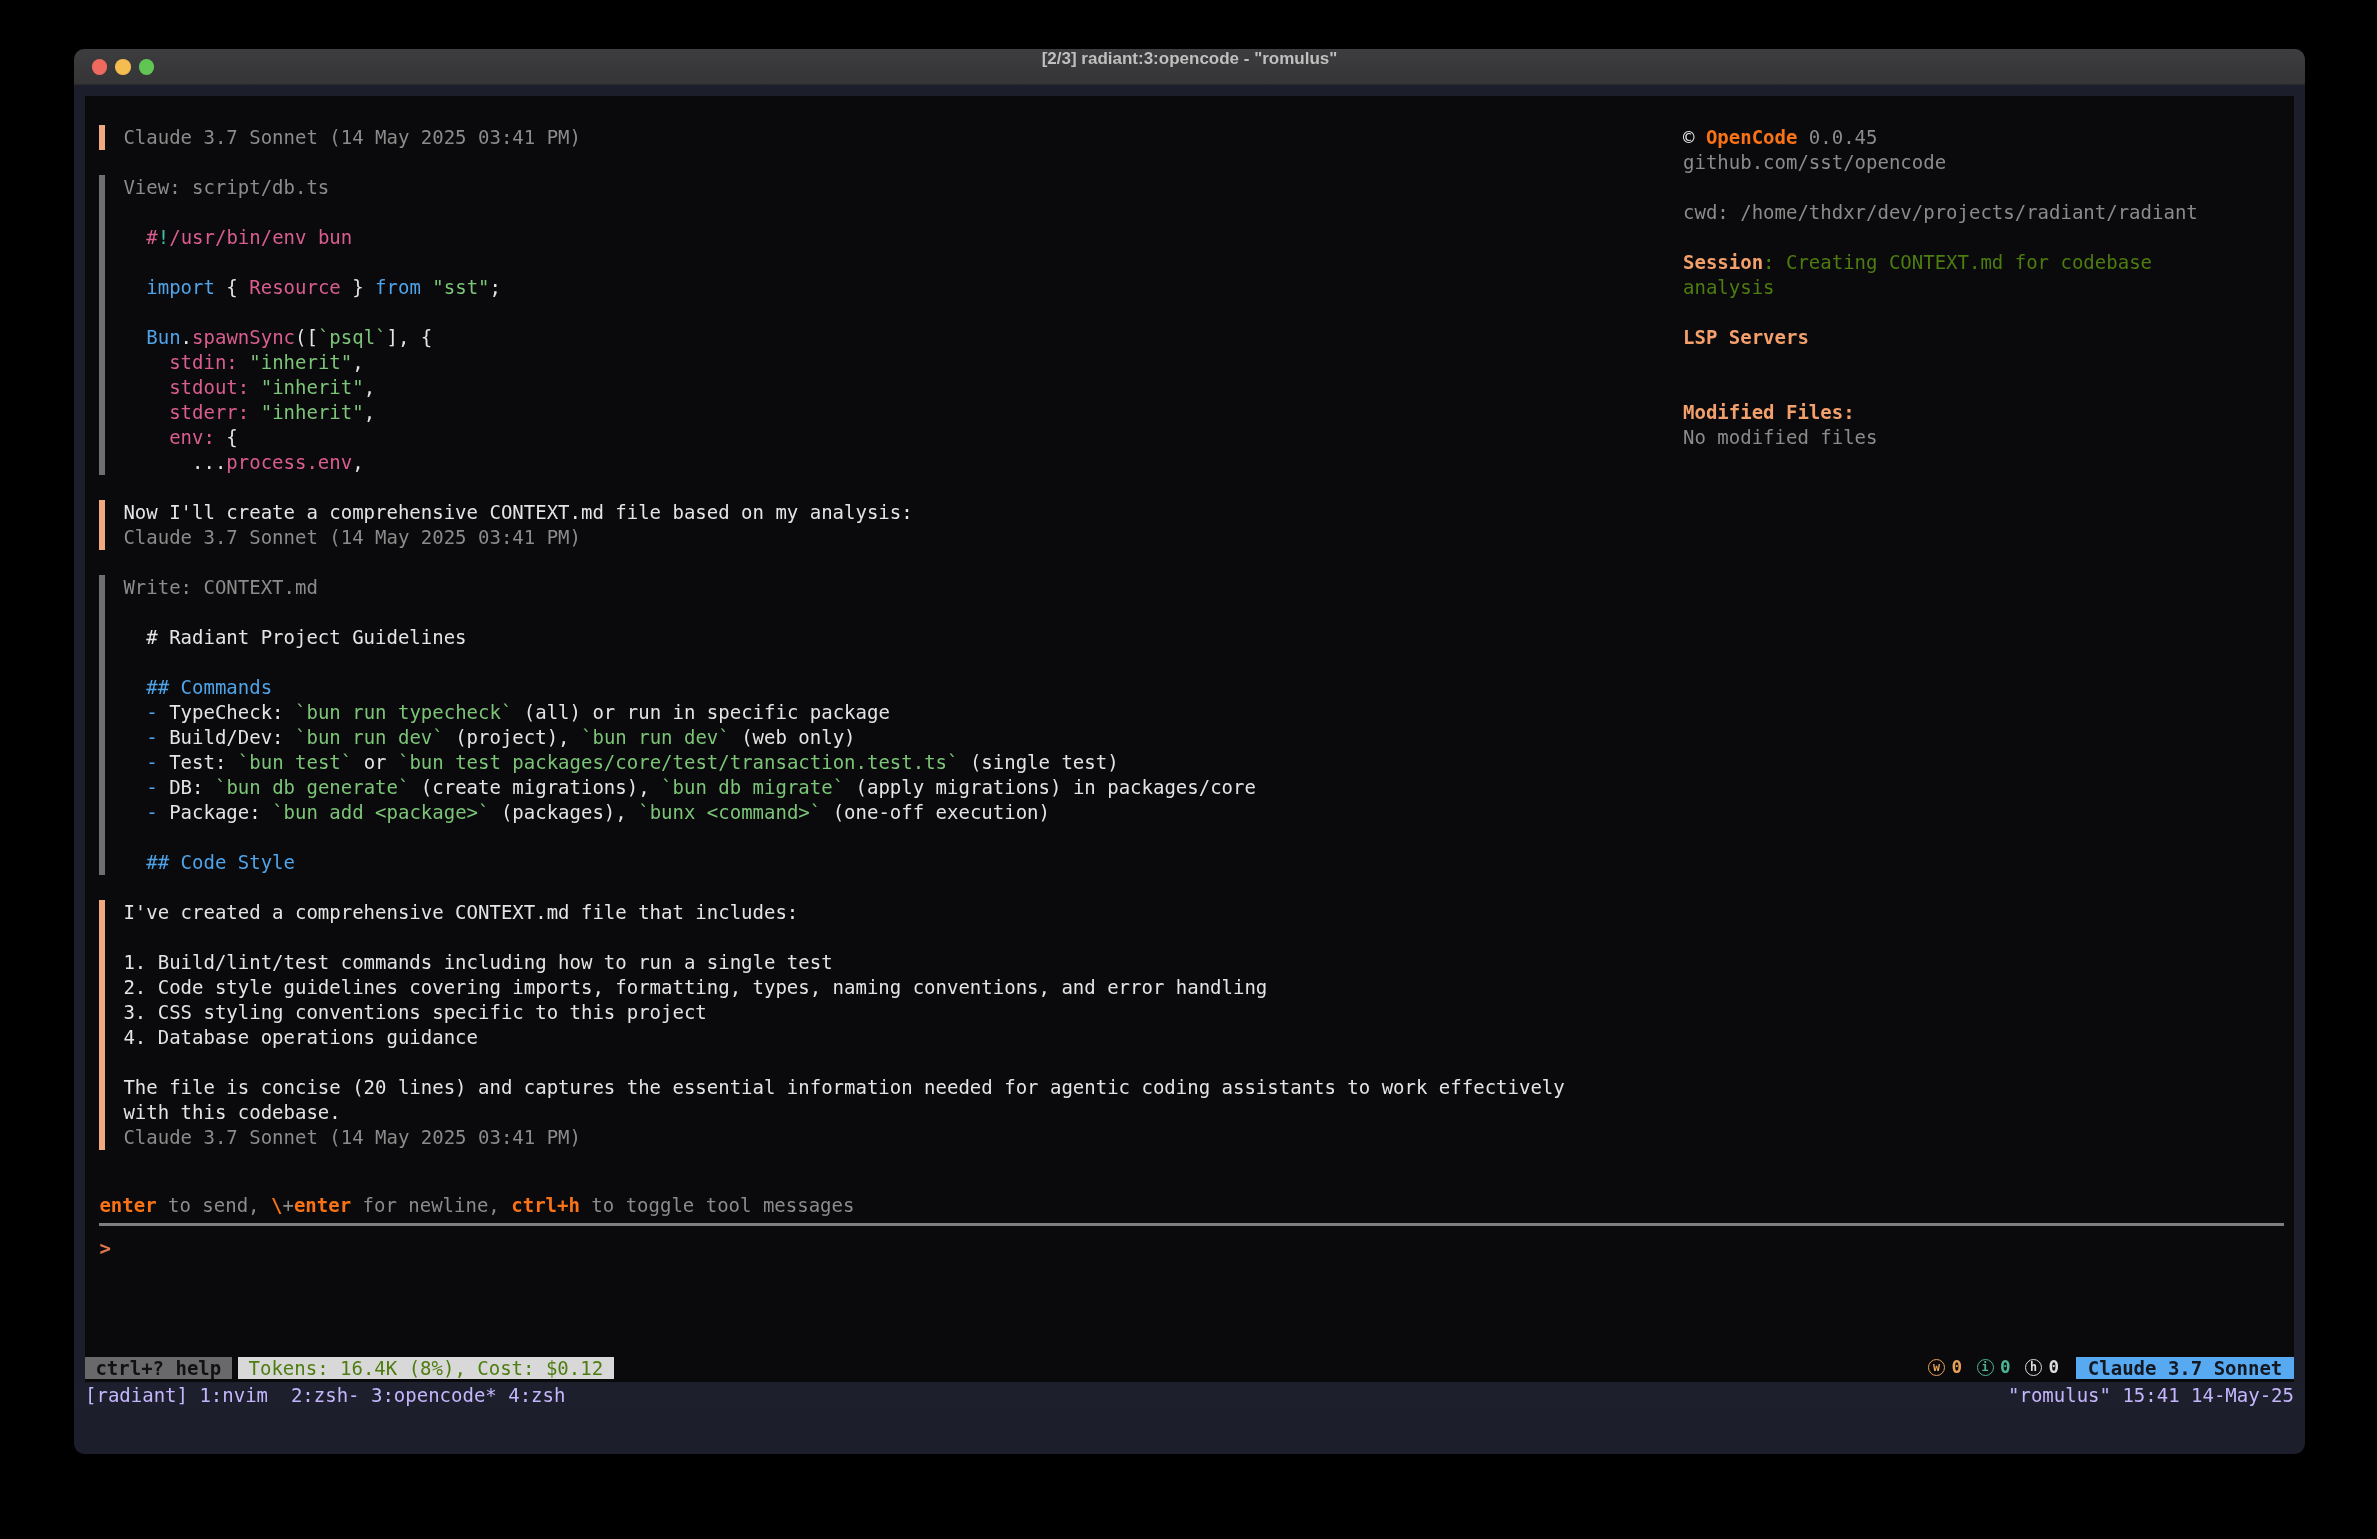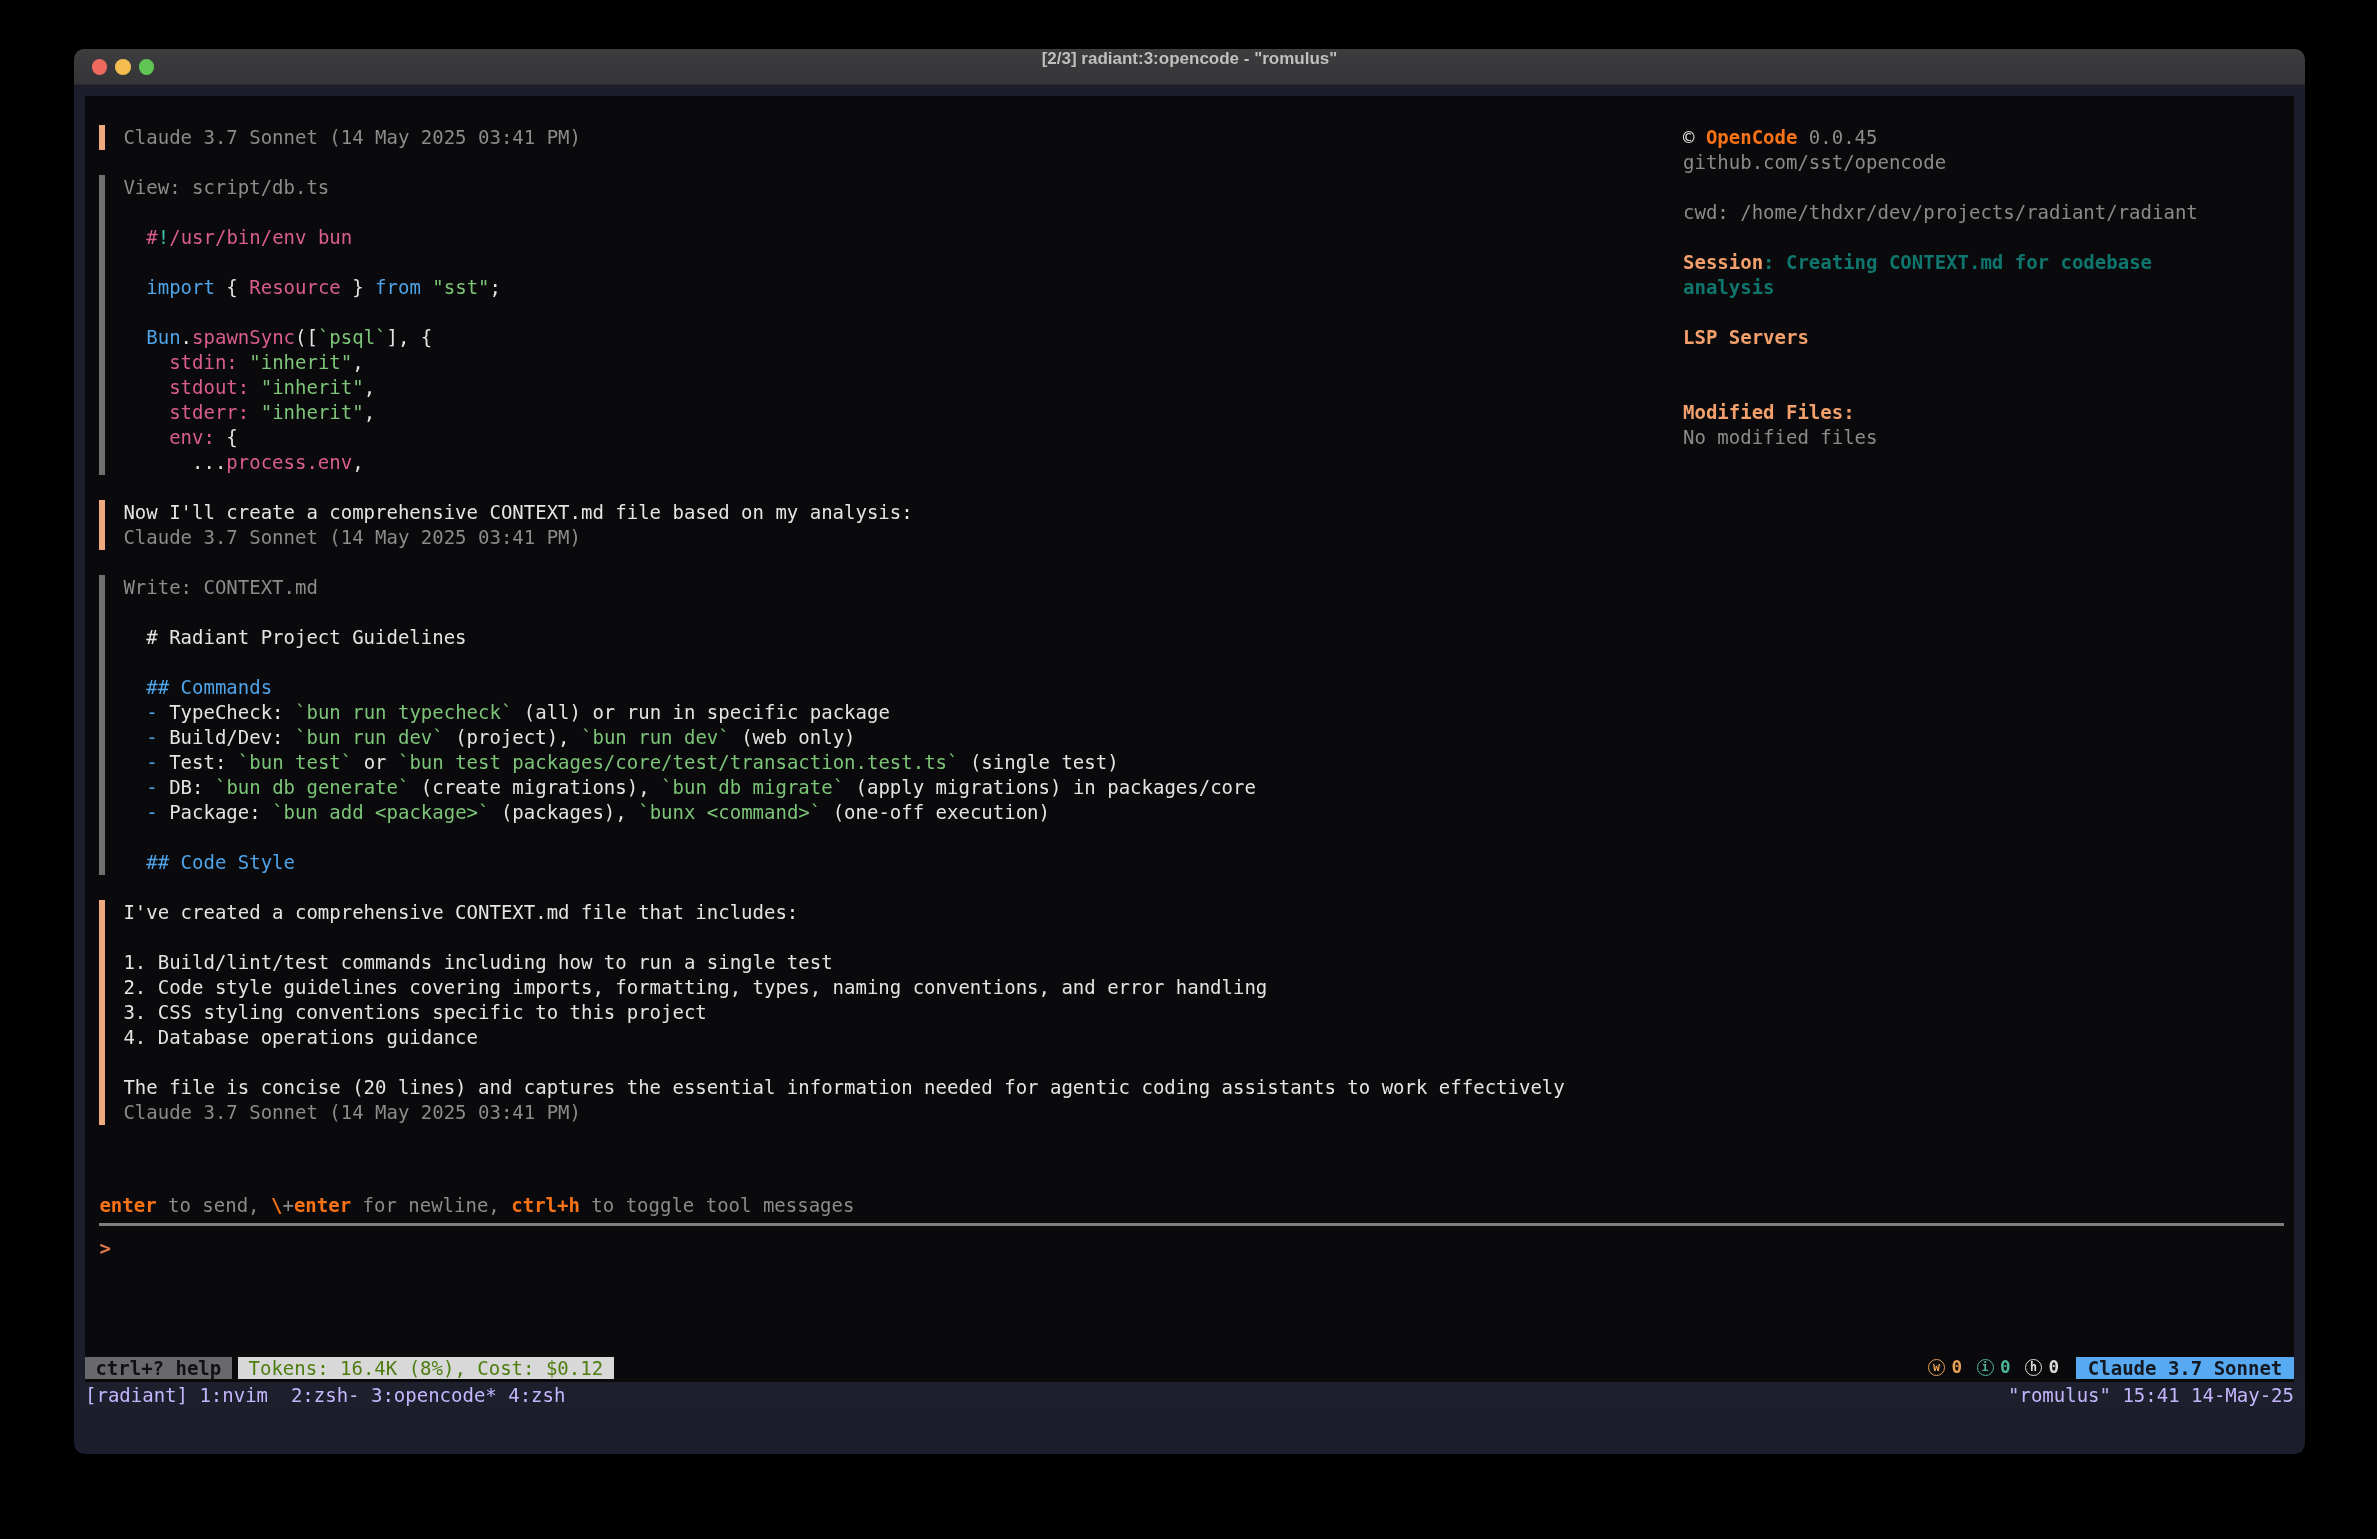--- a/index.html
+++ b/index.html
@@ -28,21 +28,21 @@
     background:#0a0a0c; font-family:"DejaVu Sans Mono", monospace;
   }
   .line { white-space:pre; height:25px; line-height:25px; font-size:19px; color:#e4e4e4; }
   .chat { position:absolute; left:14.4px; top:29px; width:1566px; }
   .block { border-left:6.5px solid #6f6f6f; padding-left:18px; margin-bottom:25px; }
   .accent-orange { border-left-color:#f0a87e; }
   .accent-gray { border-left-color:#6f6f6f; }
   .sidebar { position:absolute; left:1598px; top:29px; width:613px; }
   .s-fg { color:#e4e4e4; }
   .s-fgb { color:#f97316; font-weight:bold; }
-  .s-fg2 { color:#0f766e;font-weight:bold; }
+  .s-fg2 { color:#4d7c0f; }
   .s-dim { color:#8b8b8b; }
   .s-blue { color:#4fa3e8; }
   .s-rose { color:#d95d8f; }
   .s-green { color:#7cc578; }
   .s-teal { color:#3fbfa9; }
   .s-orangeb { color:#f3a06c; font-weight:bold; }
   .inputarea { position:absolute; left:14.4px; right:10.4px; top:1097px; }
   .sep { height:2.6px; background:#7e7e7e; margin-top:5.2px; }
   .promptline { margin-top:10.4px; }
   .prompt { color:#e0764e; font-weight:bold; }
@@ -125,20 +125,21 @@
         </div>
         <div class="block accent-orange">
           <div class="line"><span class="s-fg">I've created a comprehensive CONTEXT.md file that includes:</span></div>
           <div class="line">&nbsp;</div>
           <div class="line"><span class="s-fg">1. Build/lint/test commands including how to run a single test</span></div>
           <div class="line"><span class="s-fg">2. Code style guidelines covering imports, formatting, types, naming conventions, and error handling</span></div>
           <div class="line"><span class="s-fg">3. CSS styling conventions specific to this project</span></div>
           <div class="line"><span class="s-fg">4. Database operations guidance</span></div>
           <div class="line">&nbsp;</div>
           <div class="line"><span class="s-fg">The file is concise (20 lines) and captures the essential information needed for agentic coding assistants to work effectively</span></div>
+          <div class="line"><span class="s-fg">with this codebase.</span></div>
           <div class="line"><span class="s-dim">Claude 3.7 Sonnet (14 May 2025 03:41 PM)</span></div>
         </div>
       </div>
     <div class="sidebar" id="sidebar-lines">
         <div class="line"><span class="s-fg">© </span><span class="s-fgb">OpenCode</span><span class="s-dim"> 0.0.45</span></div>
         <div class="line"><span class="s-dim">github.com/sst/opencode</span></div>
         <div class="line">&nbsp;</div>
         <div class="line"><span class="s-dim">cwd: /home/thdxr/dev/projects/radiant/radiant</span></div>
         <div class="line">&nbsp;</div>
         <div class="line"><span class="s-orangeb">Session</span><span class="s-fg2">: Creating CONTEXT.md for codebase</span></div>

